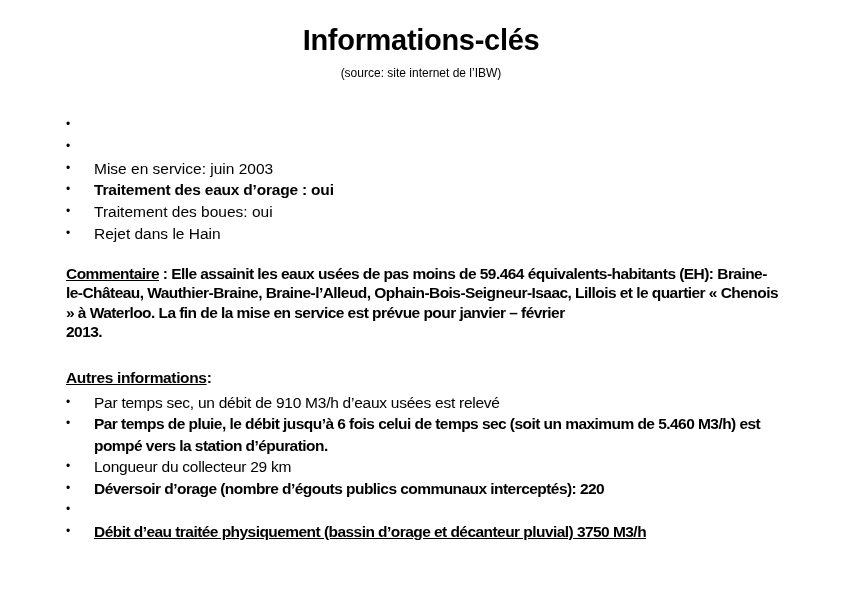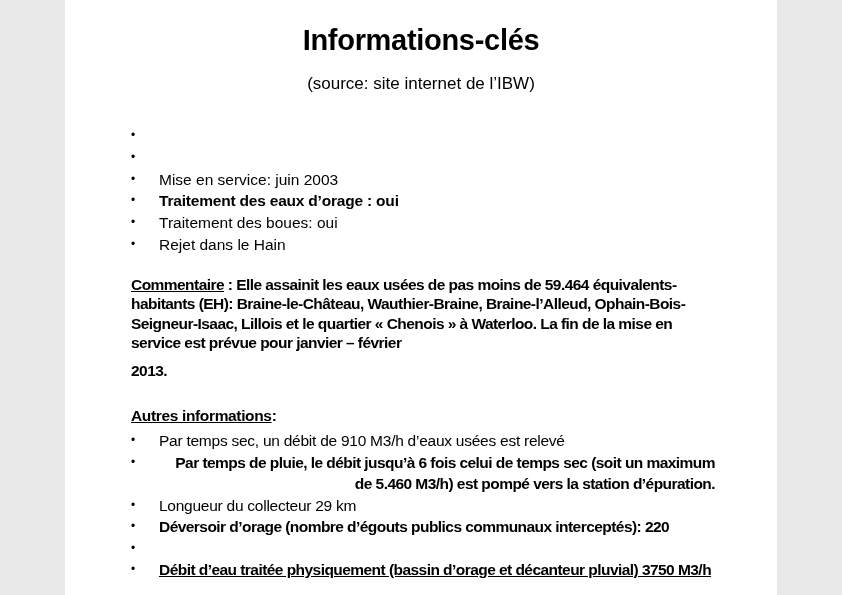--- a/index.html
+++ b/index.html
@@ -1,36 +1,36 @@
 <!DOCTYPE html>
 <html lang="fr"><head>
 <meta charset="utf-8">
 <style>
   html, body { margin: 0; padding: 0; background: #e9e9e9; }
   .slide {
     position: relative;
-    width: 712px;
+    width: 842px;
     height: 595px;
     margin: 0 auto;
     background: #ffffff;
     color: #000000;
     font-family: "Liberation Sans", sans-serif;
     overflow: hidden;
   }
   .header { text-align: center; padding-top: 22px; }
   .title {
     margin: 0;
     font-size: 29px;
     line-height: 36px;
     font-weight: 700;
     letter-spacing: -0.3px;
   }
   .subtitle {
-    margin-top: 15px;
-    font-size: 17px;
+    margin-top: 4px;
+    font-size: 12px;
     line-height: 22px;
   }
 
   ul.facts {
     list-style: none;
     margin: 30px 64px 0 66px;
     padding: 0;
     font-size: 15.5px;
   }
   ul.facts li { display: flex; line-height: 21.8px; }
@@ -43,38 +43,38 @@
   ul.facts li.bold .txt { font-weight: 700; letter-spacing: -0.2px; }
 
   .commentary {
     margin: 19px 62px 0 66px;
     font-size: 15.5px;
     font-weight: 700;
     line-height: 19.5px;
     letter-spacing: -0.55px;
   }
   .u { text-decoration: underline; }
-  .commentary .year { margin-top: 8px; }
+  .commentary .year { }
 
   .other-head {
     margin: 26px 62px 0 66px;
     font-size: 15.5px;
     font-weight: 700;
     line-height: 20px;
     letter-spacing: -0.35px;
   }
 
   ul.other {
     list-style: none;
     margin: 4px 62px 0 66px;
     padding: 0;
     font-size: 15.5px;
   }
   ul.other li { display: flex; line-height: 21.5px; }
-  ul.other li .txt { letter-spacing: -0.25px; text-align: right; }
+  ul.other li .txt { letter-spacing: -0.25px; }
   ul.other li.bold .txt { font-weight: 700; letter-spacing: -0.55px; }
   ul.other li.underline .txt { text-decoration: underline; }
 </style>
 </head>
 <body>
 
 <div class="slide">
 
   <div class="header">
     <h1 class="title">Informations-clés</h1>

